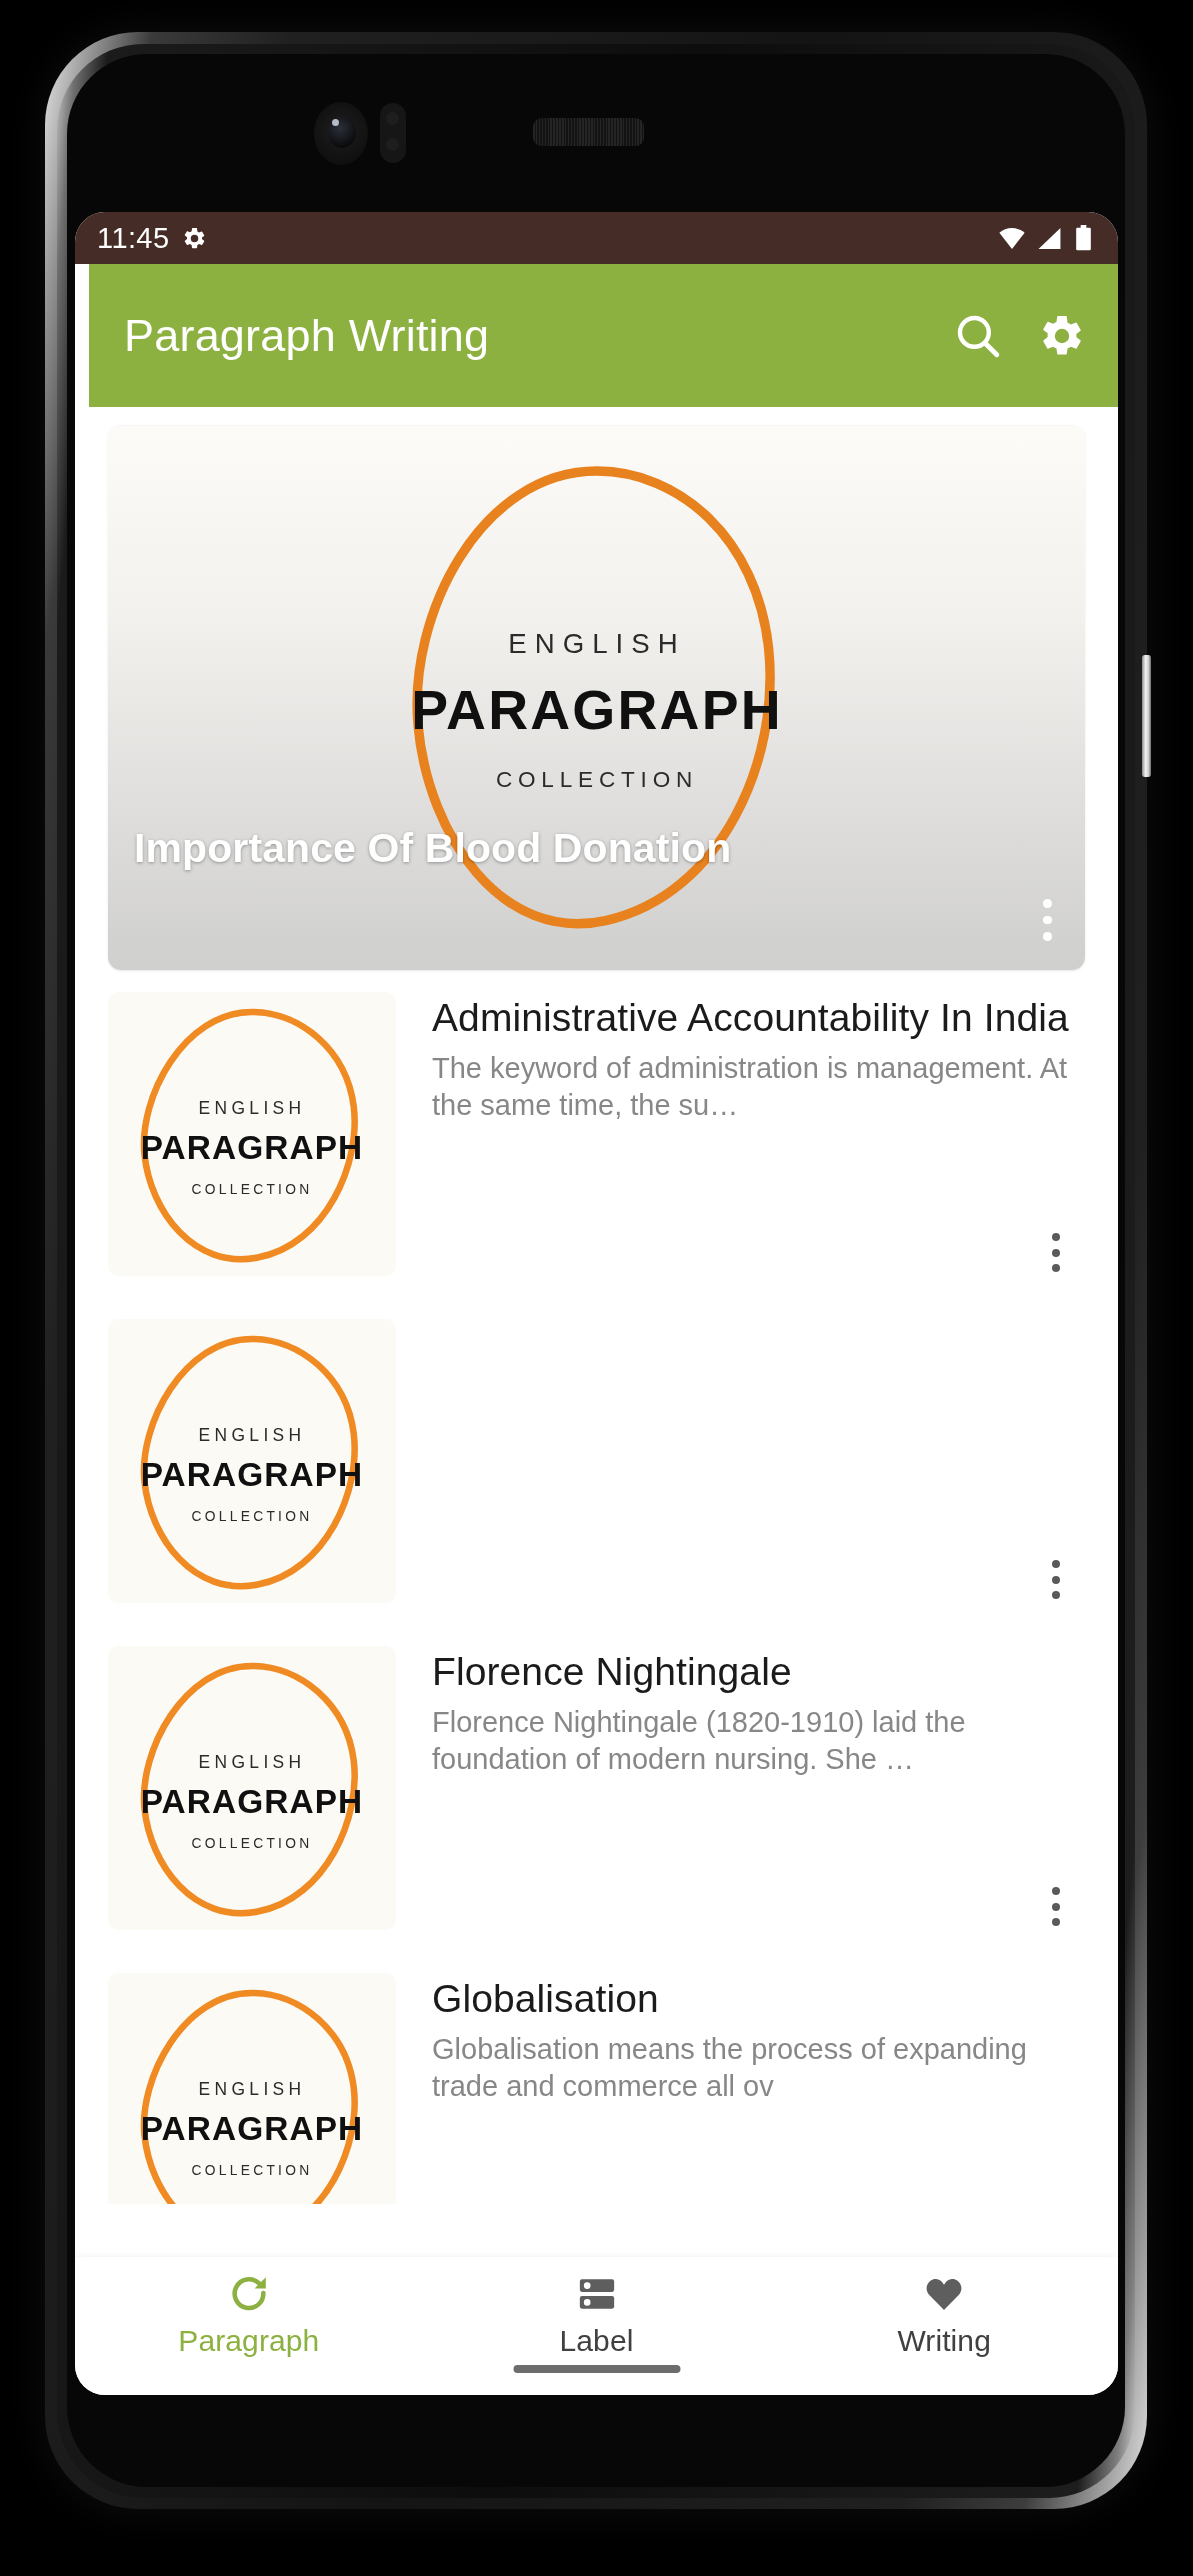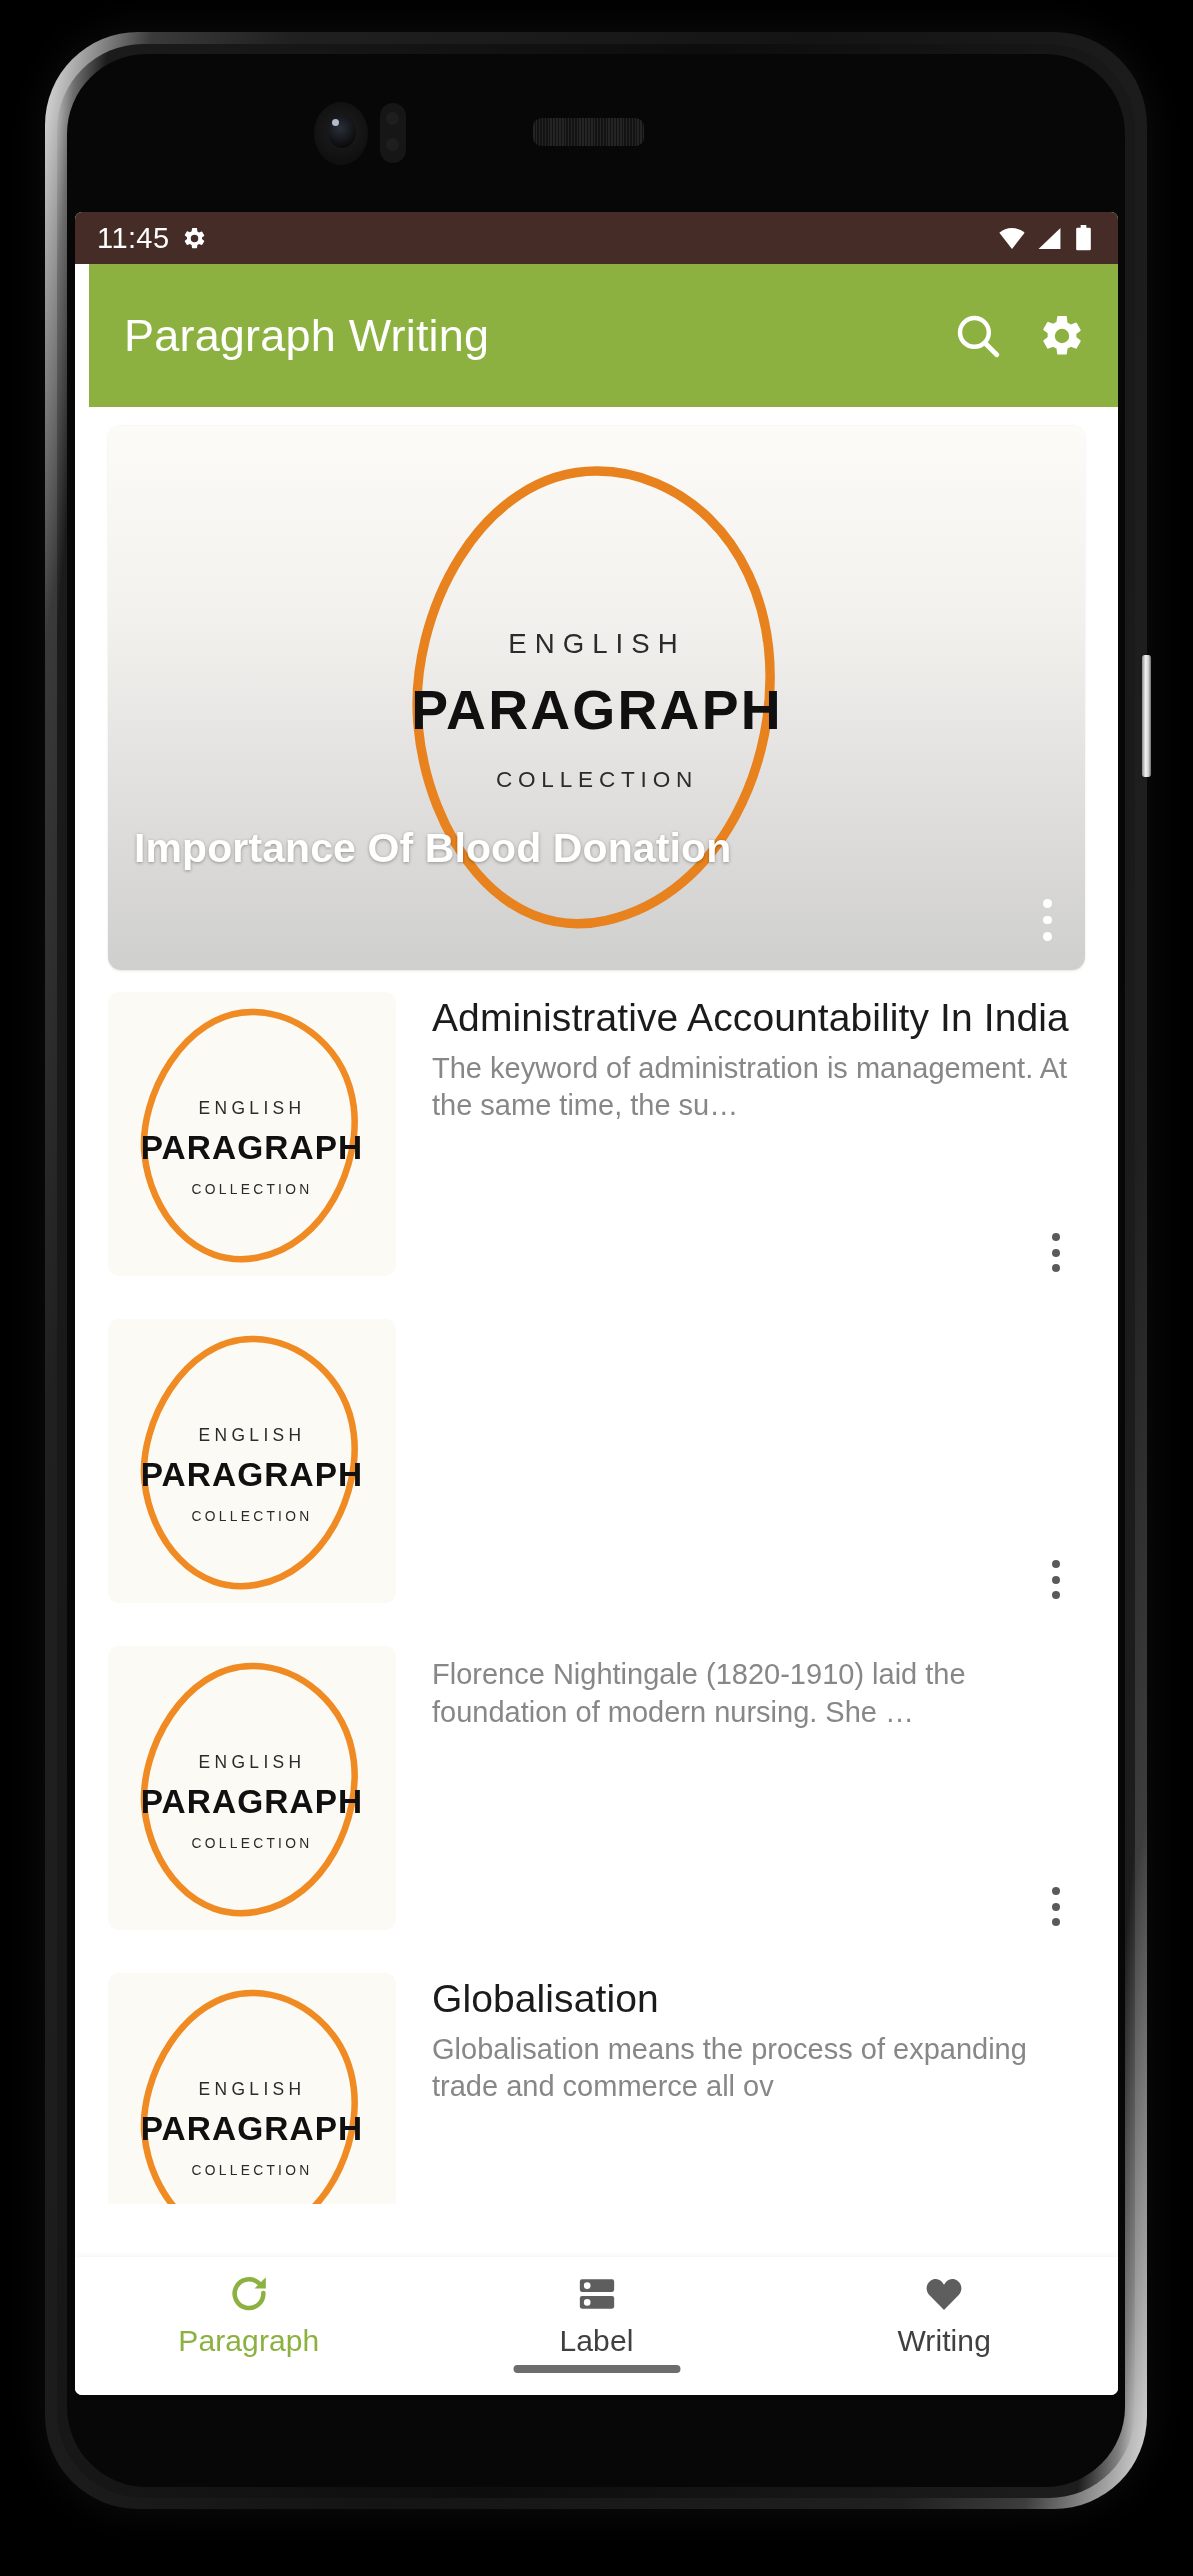--- a/index.html
+++ b/index.html
@@ -116,21 +116,21 @@
     background: repeating-linear-gradient(to right, #242424 0 1.5px, #131313 1.5px 2.9px);
   }
 
   
   #screen {
     position: absolute;
     left: 75px;
     top: 212px;
     width: 1043px;
     height: 2183px;
-    border-radius: 7px;
+    border-radius: 30px;
     overflow: hidden;
     background: #ffffff;
   }
 
   
   .status-bar {
     position: relative;
     height: 52px;
     background: #452c27;
     display: flex;
@@ -467,20 +467,21 @@
     <div class="list-row">
       <div class="row-thumb">
         <svg viewBox="0 0 340 356">
           <path d="M170 10 C236 10 300 62 310 140 C320 218 272 330 178 348 C90 365 30 284 22 206 C14 128 76 10 170 10 Z" fill="none" stroke="#f08a22" stroke-width="9" stroke-linejoin="round"></path>
           <text class="tlogo-en" x="170" y="150" text-anchor="middle">ENGLISH</text>
           <text class="tlogo-mid" x="170" y="212" text-anchor="middle">PARAGRAPH</text>
           <text class="tlogo-coll" x="170" y="260" text-anchor="middle">COLLECTION</text>
         </svg>
       </div>
       <div class="row-text">
+        <div class="row-title">Florence Nightingale</div>
         <div class="row-desc">Florence Nightingale (1820-1910) laid the foundation of modern nursing. She …</div>
       </div>
       <div class="row-menu">
         <div class="dot"></div>
         <div class="dot"></div>
         <div class="dot"></div>
       </div>
     </div>
 
     <div class="list-row">

